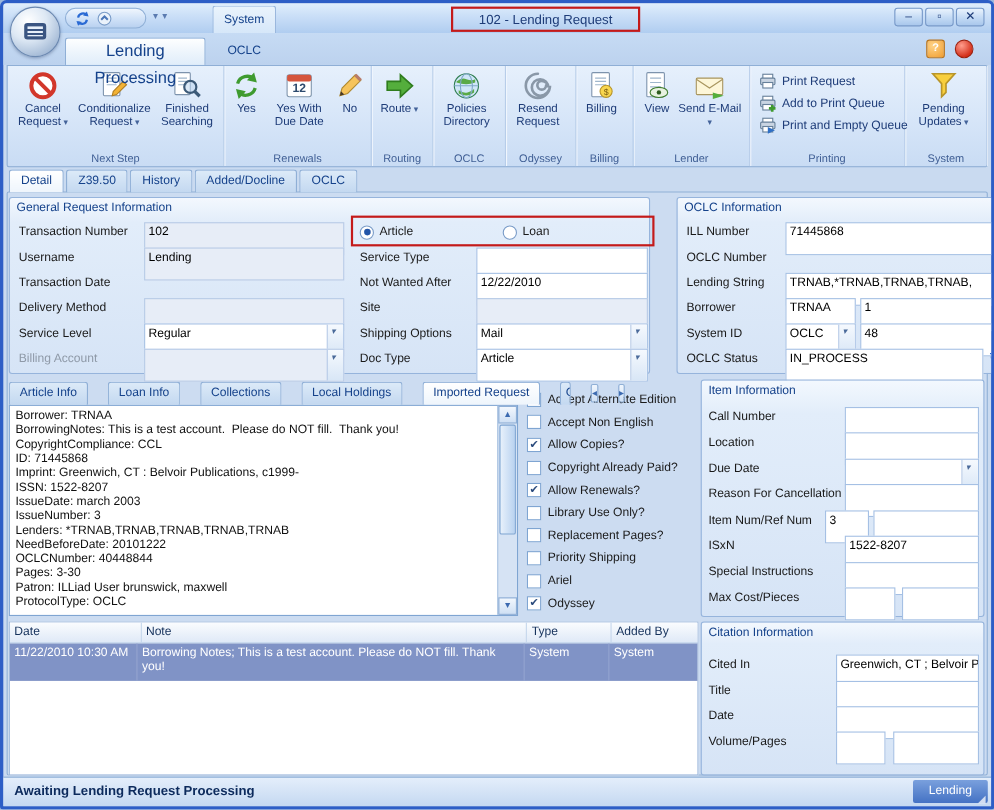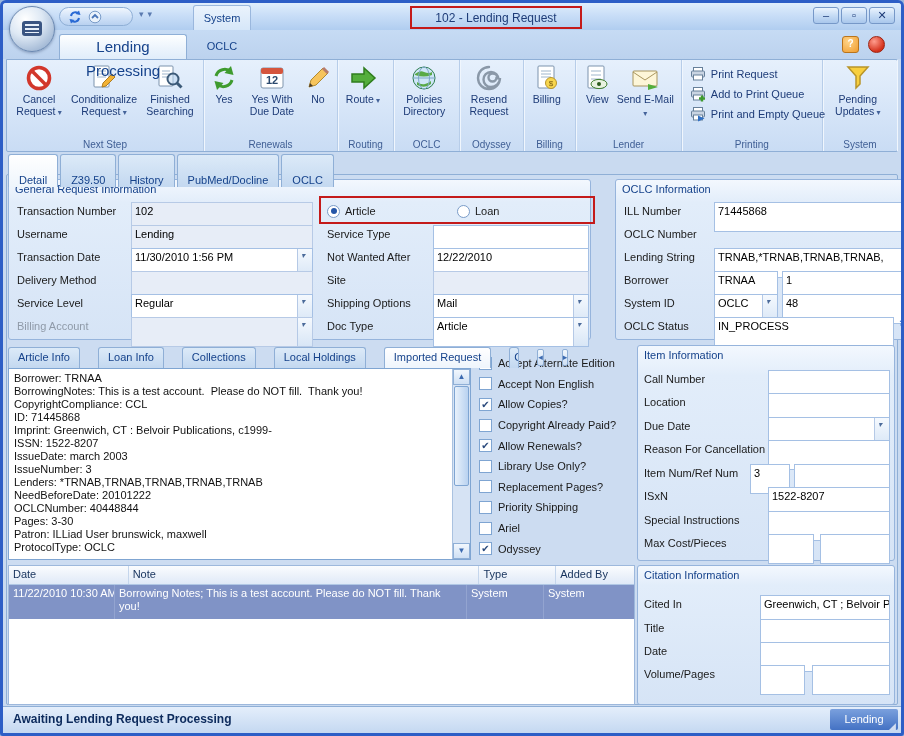--- a/index.html
+++ b/index.html
@@ -49,21 +49,21 @@
   .rgroup.vert{flex-direction:column;gap:2px;padding-top:5px;}
   .glabel{position:absolute;left:0;right:0;bottom:1px;text-align:center;font-size:10px;color:#3f5e94;}
   .rbtn{display:flex;flex-direction:column;align-items:center;padding-top:2px;height:70px;cursor:default;}
   .rbtn .cap{font-size:10.5px;line-height:11.5px;color:#1e3c78;text-align:center;margin-top:2px;}
   .rbtn.drop .cap::after{content:" ▾";font-size:8px;color:#44639a;}
   .rico{display:block;margin:0 auto;}
   .pbtn{display:flex;align-items:center;gap:5px;font-size:11px;color:#1e3c78;height:18px;
     padding:0 5px;white-space:nowrap;cursor:default;}
   
   .dtabs{position:absolute;left:5px;top:151px;height:21px;display:flex;gap:2px;z-index:10;}
-  .dtab{padding:16px 10px;line-height:19px;font-size:11px;color:#15428b;box-sizing:border-box;
+  .dtab{padding:0 10px;line-height:19px;font-size:11px;color:#15428b;box-sizing:border-box;
     background:linear-gradient(#dcEAf8,#c3d8f0);border:1px solid #8fafd6;border-bottom:none;
     border-radius:3px 3px 0 0;cursor:default;text-align:center;}
   .dtab.active{background:linear-gradient(#ffffff,#eef5fc);}
   .panel{position:absolute;left:3px;right:3px;top:171px;bottom:28px;background:#ccdcf1;
     border:1px solid #8fafd6;border-radius:2px;}
   
   .gbox{position:absolute;box-sizing:border-box;border:1px solid #96b4dc;border-radius:3px;
     background:linear-gradient(#f3f8fe,#e2edfa 14%,#d6e4f6);}
   .gtitle{position:absolute;left:6px;top:3px;font-size:11px;color:#15428b;white-space:nowrap;}
   .lbl{position:absolute;font-size:11px;color:#1a1a1a;height:16px;line-height:16px;white-space:nowrap;}
@@ -342,43 +342,39 @@
         <span class="cap">Pending Updates</span>
       </div>
       <div class="glabel">System</div>
     </div>
   </div>
 
   <div class="dtabs">
     <div class="dtab active">Detail</div>
     <div class="dtab">Z39.50</div>
     <div class="dtab">History</div>
-    <div class="dtab">PubMed/Docline</div>
+    <div class="dtab">Added/Docline</div>
     <div class="dtab">OCLC</div>
   </div>
   <div class="panel"></div>
 
   <div class="gbox" style="left:5px;top:176px;width:583px;height:161px">
     <div class="gtitle">General Request Information</div>
 
     <span class="lbl" style="left:8px;top:23px">Transaction Number</span>
     <span class="fld ro" style="left:122px;top:22px;width:182px">
         <span class="v">102</span>
       </span>
 
     <span class="lbl" style="left:8px;top:46px">Username</span>
     <span class="fld ro" style="left:122px;top:45px;width:182px">
         <span class="v">Lending</span>
       </span>
 
     <span class="lbl" style="left:8px;top:69px">Transaction Date</span>
-    <span class="fld" style="left:122px;top:68px;width:182px">
-        <span class="v">11/30/2010 1:56 PM</span>
-        <i class="arr"></i>
-      </span>
 
     <span class="lbl" style="left:8px;top:92px">Delivery Method</span>
     <span class="fld ro" style="left:122px;top:91px;width:182px">
         <span class="v"></span>
       </span>
 
     <span class="lbl" style="left:8px;top:115px">Service Level</span>
     <span class="fld" style="left:122px;top:114px;width:182px">
         <span class="v">Regular</span>
         <i class="arr"></i>
@@ -596,21 +592,21 @@
   </div>
 
   <div class="notes">
     <div class="nt-head">
       <div class="nt-hc" style="width:120px">Date</div>
       <div class="nt-hc" style="width:352px">Note</div>
       <div class="nt-hc" style="width:77px">Type</div>
       <div class="nt-hc" style="width:78px;border-right:none">Added By</div>
     </div>
     <div class="nt-row">
-      <div class="nt-c" style="width:106px;white-space:nowrap">11/22/2010 10:30 AM</div>
+      <div class="nt-c" style="width:116px;white-space:nowrap">11/22/2010 10:30 AM</div>
       <div class="nt-c" style="width:352px">Borrowing Notes; This is a test account.  Please do NOT fill.  Thank you!</div>
       <div class="nt-c" style="width:77px">System</div>
       <div class="nt-c" style="width:78px;border-right:none">System</div>
     </div>
   </div>
 
   <div class="gbox" style="left:634px;top:562px;width:258px;height:140px">
     <div class="gtitle">Citation Information</div>
 
     <span class="lbl" style="left:6px;top:30px">Cited In</span>

